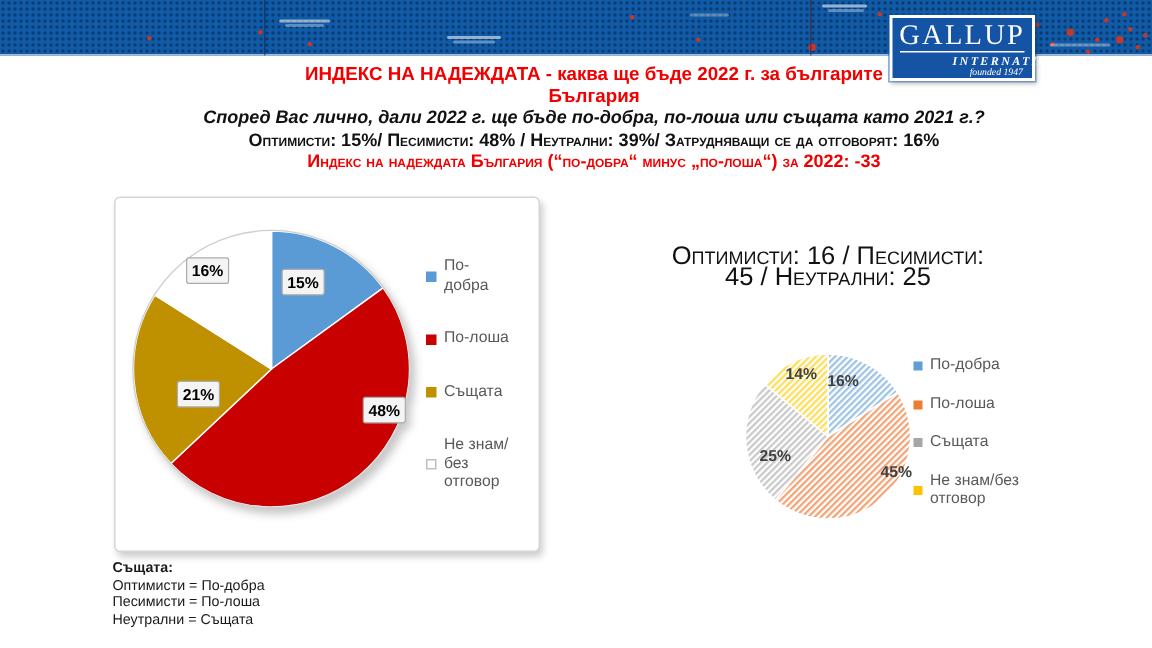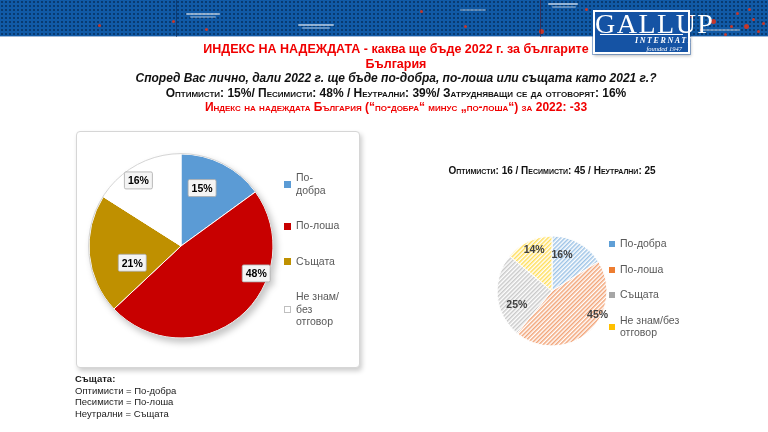--- a/index.html
+++ b/index.html
@@ -31,21 +31,21 @@
   .map-line.l1{ left:540px; } .map-line.l2{ left:176px; background:rgba(5,30,70,.5); }
   .map-speck{ position:absolute; height:2px; background:rgba(255,255,255,.55); border-radius:1px; }
   
   .logo {
     position:absolute; left:593px; top:10px; width:97px; height:44px;
     background:#1553A4; border:2px solid #fff;
     box-shadow:0 0 0 1px rgba(21,83,164,.45), 1px 2px 3px rgba(0,0,0,.25);
     z-index:5; color:#fff; text-align:center;
   }
   .logo-gallup{
-    font-family:"Liberation Serif", serif; font-size:28px; line-height:21px;
+    font-family:"Liberation Serif", serif; font-size:19px; line-height:21px;
     letter-spacing:1.5px; font-weight:400; margin-top:1px;
   }
   .logo-divider{ height:1px; background:#fff; margin:0 5px 1px 5px; }
   .logo-intl{
     font-family:"Liberation Serif", serif; font-style:italic; font-weight:700;
     font-size:8px; letter-spacing:1.6px; line-height:9px;padding-left:40px;
   }
   .logo-founded{
     font-family:"Liberation Serif", serif; font-style:italic;
     font-size:6.5px; text-align:right; padding-right:6px; line-height:8px;
@@ -71,21 +71,21 @@
     color:#595959; font-size:10.5px; line-height:12.5px; }
   .legend .sq{ flex:0 0 auto; width:7px; height:7px; margin-top:2px; }
   .legend-2022{ left:207px; top:39px; width:58px; }
   .legend-2022 li{ margin-bottom:23px; }
   .legend-2021{ position:absolute; left:609px; top:237px; width:84px; }
   .legend-2021 li{ margin-bottom:13px; }
   .legend-2021 .sq{ width:6px; height:6px; }
   
   .right-head{ position:absolute; left:437px; top:163px; width:230px; text-align:center; }
   .r1{ color:var(--red); font-weight:700; font-variant:small-caps; font-size:11.5px; line-height:14px; }
-  .r2{ color:#111; font-weight:700; font-variant:small-caps; font-size:10px; line-height:14px; margin-top:1px; }
+  .r2{ color:#111; font-weight:400; font-variant:small-caps; font-size:17px; line-height:14px; margin-top:1px; }
   .pie2021-svg{ position:absolute; left:489px; top:228px; }
   
   .footnote{ position:absolute; left:75px; top:373px; color:#1a1a1a; font-size:9.5px; line-height:11.5px; }
   .fn-title{ font-weight:700; }
 </style>
 </head>
 <body>
 
 <div class="banner">
   <div class="map-red-dots"></div>

